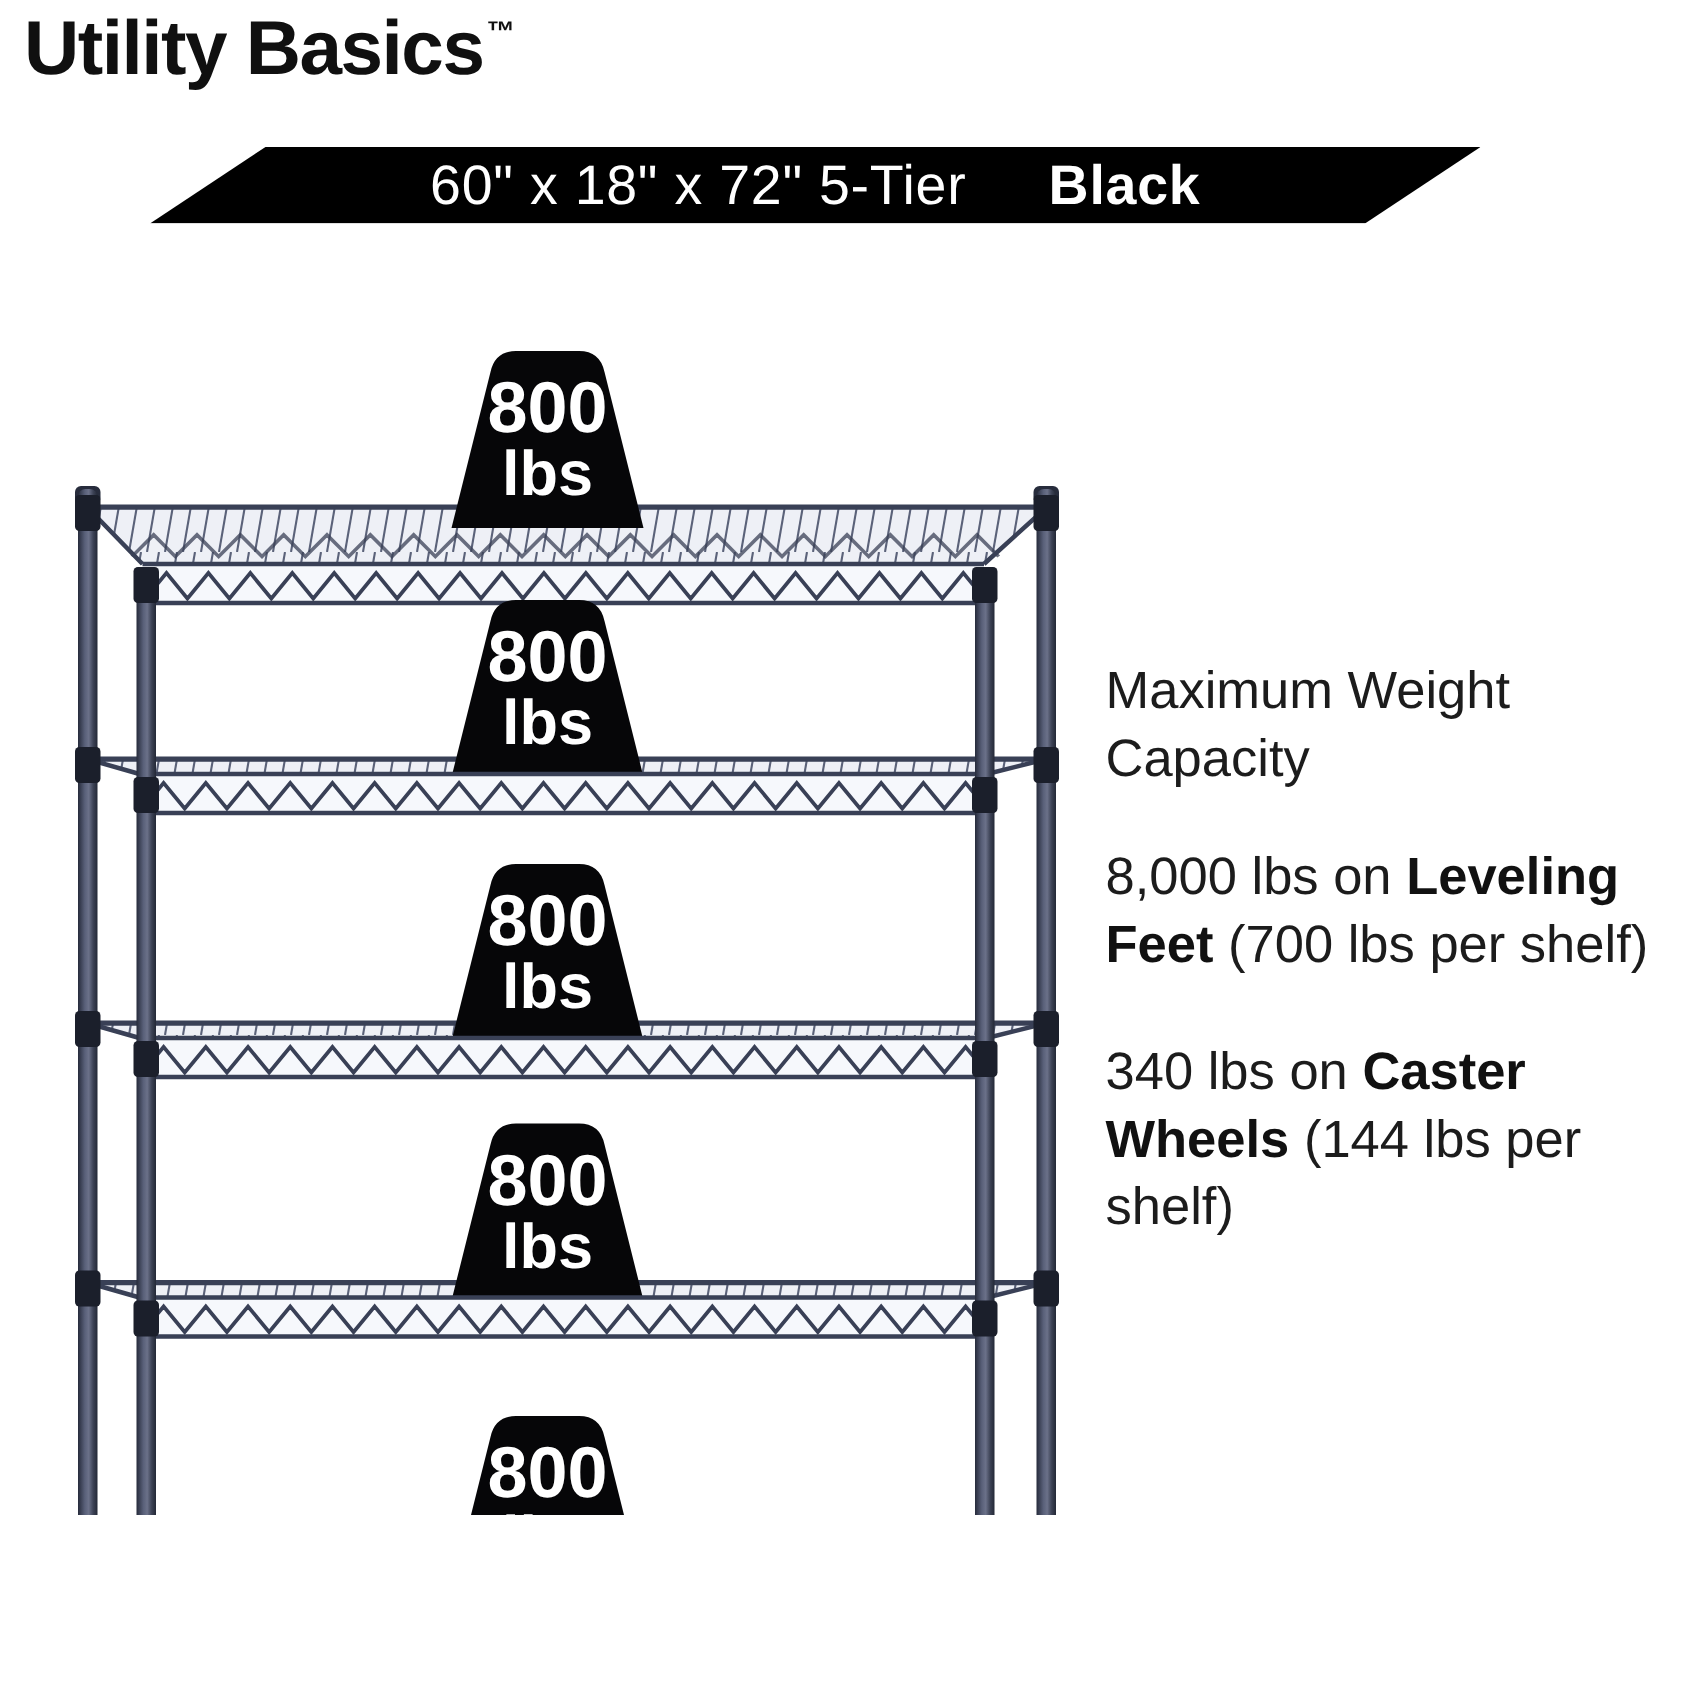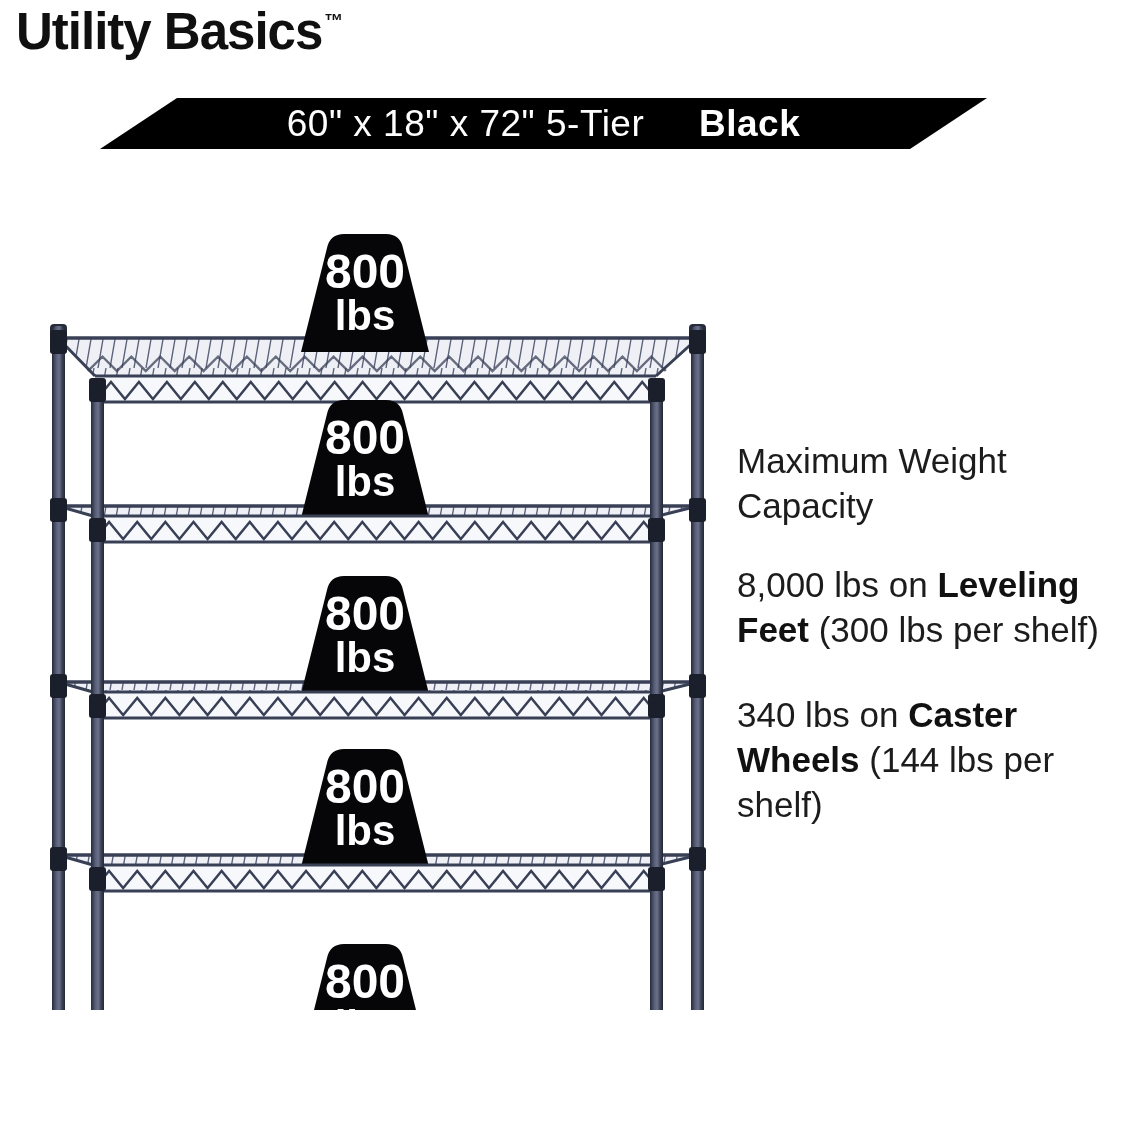--- a/index.html
+++ b/index.html
@@ -185,17 +185,17 @@
     <g fill="#0d0e13">
       <path d="M49 1094 L66 1094 L64 1131 L52 1131 Z"></path>
       <path d="M689 1094 L706 1094 L704 1131 L692 1131 Z"></path>
       <path d="M88 1102 L105 1102 L103 1131 L91 1131 Z"></path>
       <path d="M647 1102 L664 1102 L662 1131 L650 1131 Z"></path>
     </g>
   </svg>
 
   <div class="info">
     <p class="p1">Maximum Weight Capacity</p>
-    <p class="p2"><span>8,000 lbs on </span><b>Leveling Feet</b><span> (300 lbs per shelf)</span></p>
+    <p class="p2"><span>8,000 lbs on </span><b>Leveling Feet</b><span> (700 lbs per shelf)</span></p>
     <p class="p3"><span>340 lbs on </span><b>Caster Wheels</b><span> (144 lbs per shelf)</span></p>
   </div>
 
 </div>
 
 </body></html>

